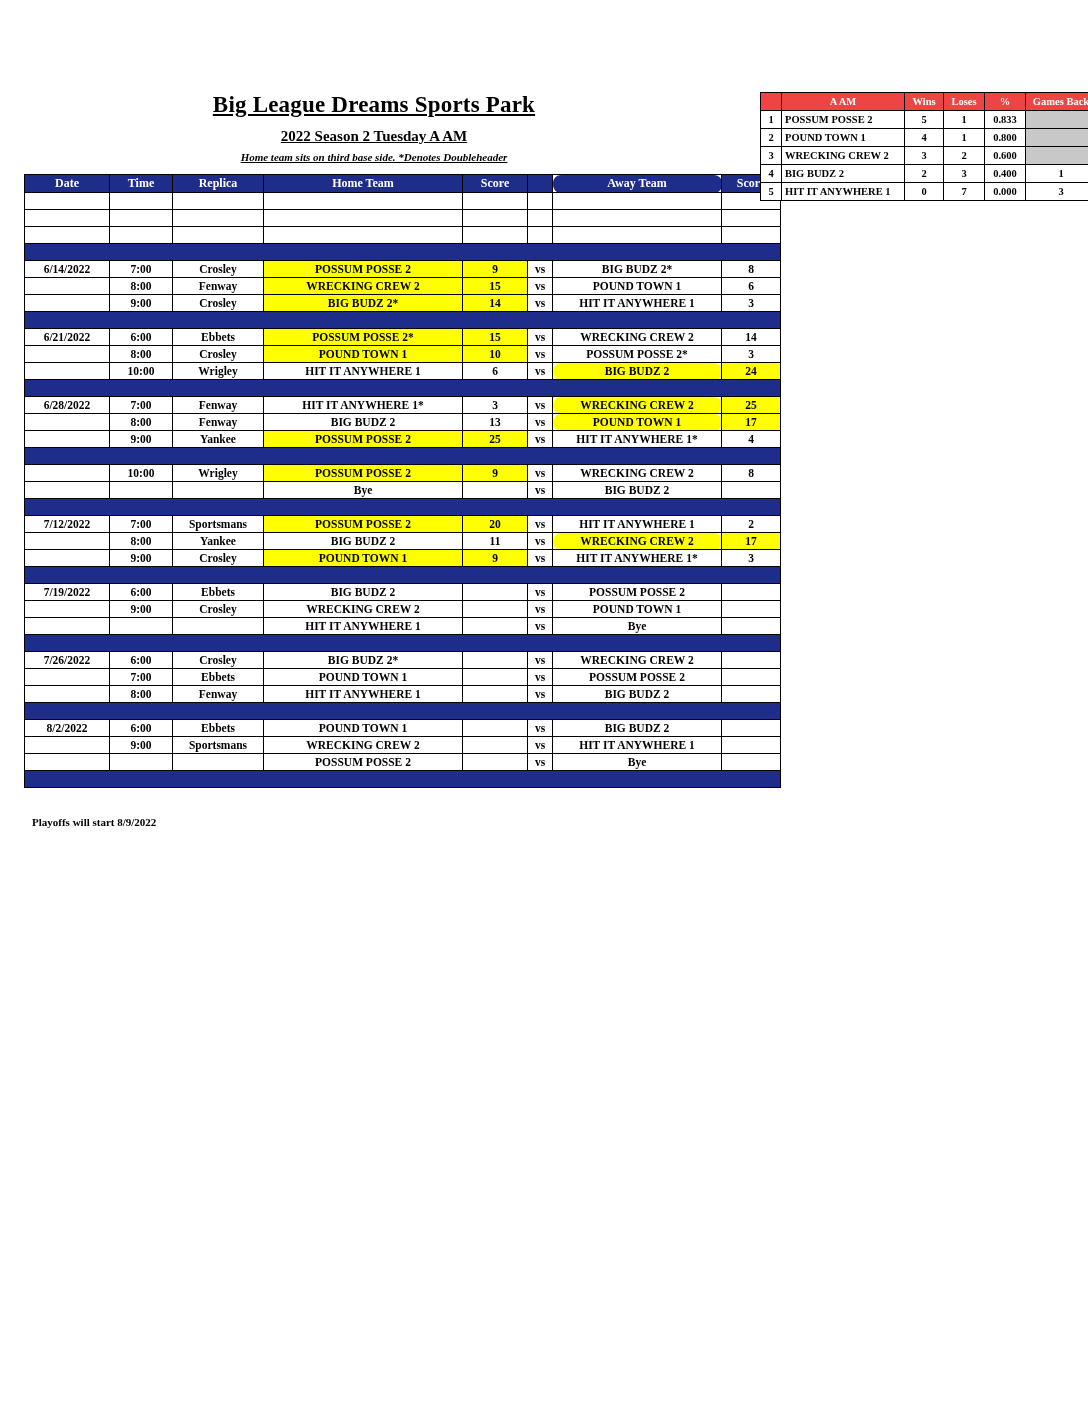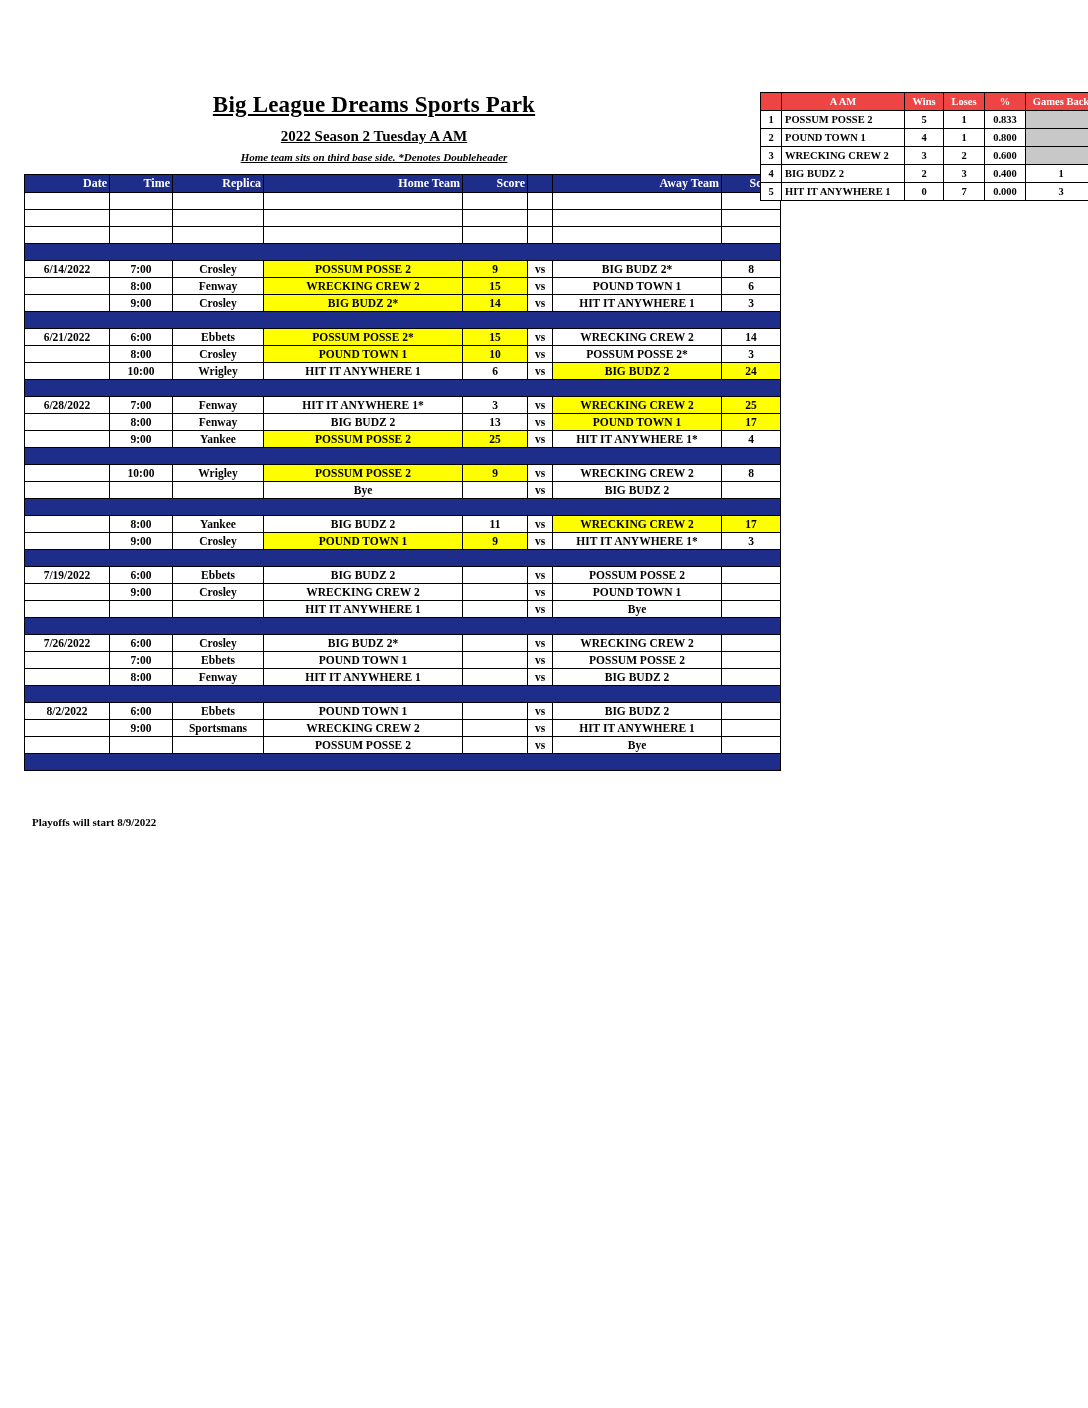--- a/index.html
+++ b/index.html
@@ -61,29 +61,29 @@
     font-weight: bold;
     padding: 0 2px;
     overflow: hidden;
     white-space: nowrap;
   }
   #schedule thead th {
     background: #1f2d8a;
     color: #ffffff;
     font-size: 12px;
     height: 17px;
-    text-align: right;
+    text-align: center;
   }
   .c-date   { width: 80px;  text-align: center; }
   .c-time   { width: 58px;  text-align: center; }
   .c-rep    { width: 86px;  text-align: center; }
   .c-home   { width: 194px; text-align: center; }
   .c-score  { width: 60px;  text-align: center; }
   .c-vs     { width: 20px;  text-align: center; font-size: 9px; }
-  .c-away   { width: 164px; text-align: center; }
+  .c-away   { width: 164px; text-align: center; border-radius: 8px; }
   .c-score2 { width: 54px;  text-align: center; }
 
   tr.spacer td {
     background: #1f2d8a;
     height: 9px;
     border: 1px solid #1f2d8a;
   }
   tr.blank td {
     height: 16px;
     background: #ffffff;
@@ -306,20 +306,30 @@
         <td class="c-home">Bye</td>
         <td class="c-score"></td>
         <td class="c-vs">vs</td>
         <td class="c-away">BIG BUDZ 2</td>
         <td class="c-score2"></td>
       </tr>
       <tr class="spacer">
         <td colspan="8"></td>
       </tr>
       <tr>
+        <td class="c-date">7/12/2022</td>
+        <td class="c-time">7:00</td>
+        <td class="c-rep">Sportsmans</td>
+        <td class="c-home hl">POSSUM POSSE 2</td>
+        <td class="c-score hl">20</td>
+        <td class="c-vs">vs</td>
+        <td class="c-away">HIT IT ANYWHERE 1</td>
+        <td class="c-score2">2</td>
+      </tr>
+      <tr>
         <td class="c-date"></td>
         <td class="c-time">8:00</td>
         <td class="c-rep">Yankee</td>
         <td class="c-home">BIG BUDZ 2</td>
         <td class="c-score">11</td>
         <td class="c-vs">vs</td>
         <td class="c-away hl">WRECKING CREW 2</td>
         <td class="c-score2 hl">17</td>
       </tr>
       <tr>

